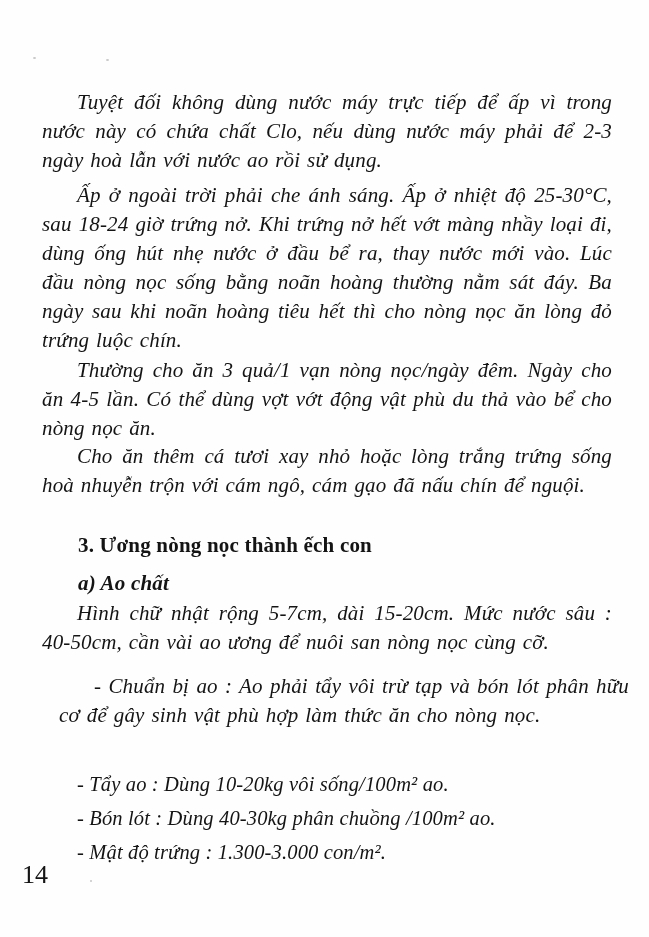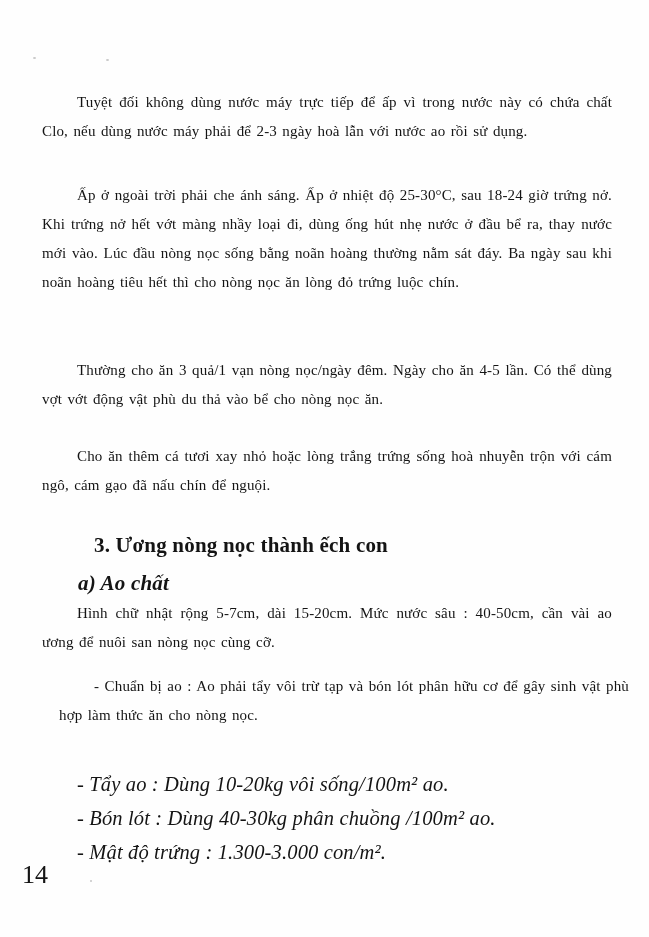--- a/index.html
+++ b/index.html
@@ -13,36 +13,36 @@
     height: 937px;
     background: #fefefe;
     color: #141414;
     font-family: "Liberation Serif", "DejaVu Serif", serif;
     overflow: hidden;
   }
   .para {
     position: absolute;
     left: 42px;
     width: 570px;
-    font-size: 15px;
+    font-size: 21px;
     line-height: 29px;
     text-align: justify;
     text-indent: 35px;
     letter-spacing: 0.15px;
     word-spacing: 1.5px;
+    font-style: italic;
   }
   .section-heading {
     position: absolute;
     left: 78px;
     width: 534px;
     font-size: 21px;
     font-weight: bold;
     line-height: 28px;
     letter-spacing: 0.2px;
-    margin-left: 16px;
   }
   .subsection-heading {
     position: absolute;
     left: 78px;
     width: 534px;
     font-size: 21px;
     font-weight: bold;
     font-style: italic;
     line-height: 28px;
     letter-spacing: 0.2px;

